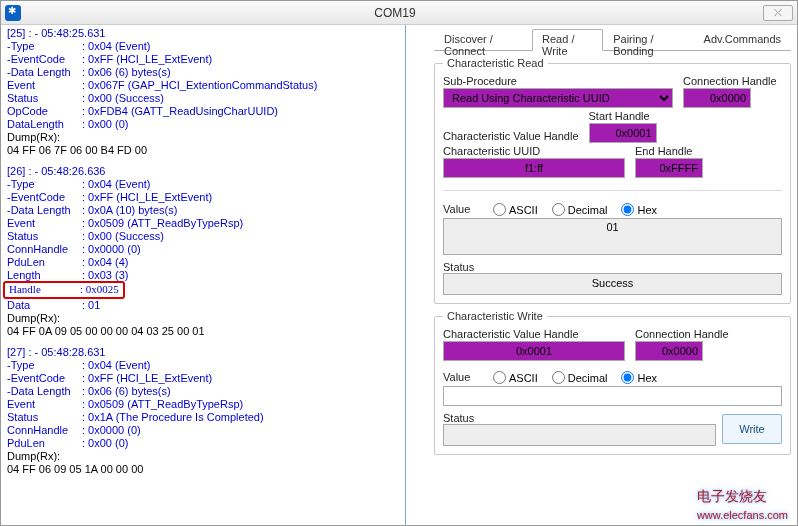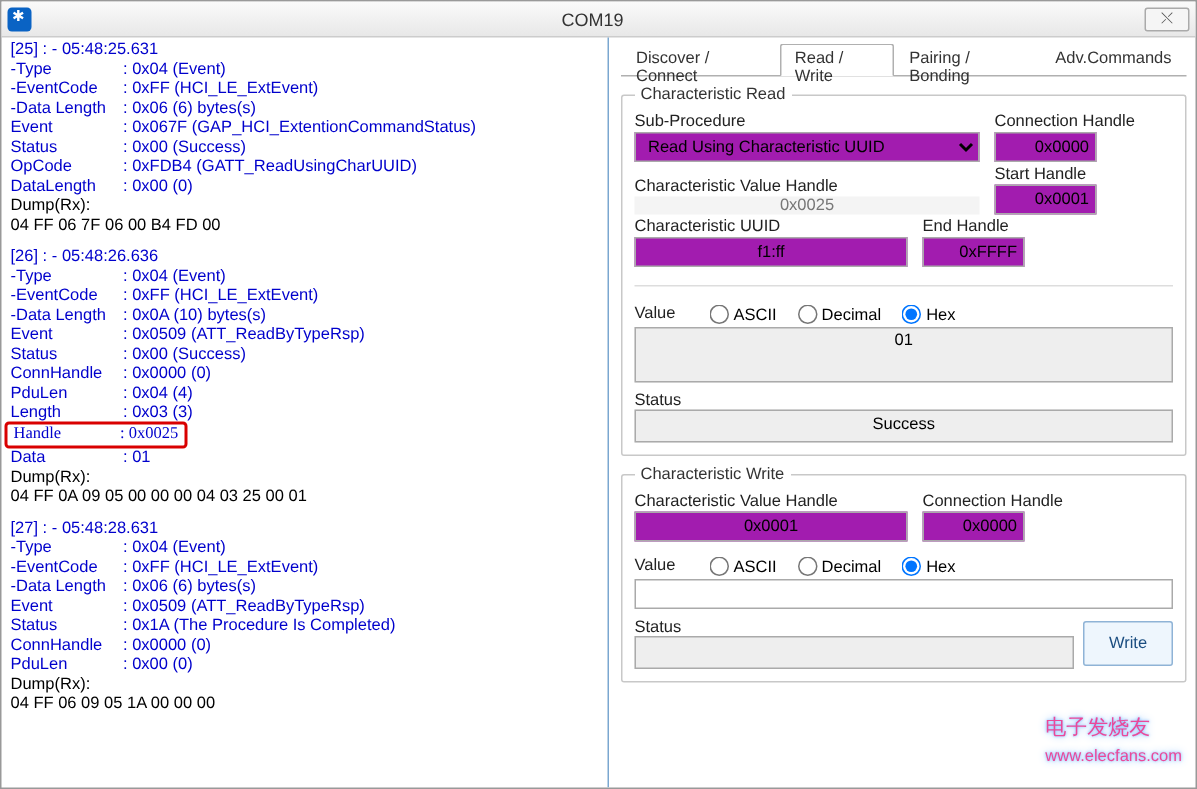--- a/index.html
+++ b/index.html
@@ -2,21 +2,21 @@
 <html><head>
 <meta charset="utf-8">
 <style>
   * { box-sizing: border-box; margin: 0; padding: 0; }
   body { font-family: "Segoe UI", Tahoma, sans-serif; font-size: 11px; background: #fff; width: 798px; height: 526px; overflow: hidden; border: 1px solid #999; }
   .titlebar { height: 24px; background: linear-gradient(#fafafa,#e8e8e8); border-bottom: 1px solid #ccc; display: flex; align-items: center; padding: 0 4px; }
   .titlebar .bticon { width: 16px; height: 16px; background: #0a63c4; border-radius: 3px; position: relative; margin-right: 6px; }
   .titlebar .bticon::before { content: "✱"; color: #fff; font-size: 10px; position: absolute; left: 3px; top: 0; }
   .titlebar .title { flex: 1; text-align: center; font-size: 12px; color: #333; }
   .titlebar .close { width: 30px; height: 16px; border: 1px solid #aaa; border-radius: 2px; text-align: center; font-size: 10px; line-height: 13px; color: #555; background: #f5f5f5; }
-  .main { display: flex; height: calc(100% - 24px); }
+  .main { display: flex; height: calc(100% - 24px); gap: 20px; }
   .leftpane { width: 405px; border-right: 1px solid #7ba7d0; overflow-y: scroll; padding: 2px 0 2px 6px; position: relative; }
   .rightpane { flex: 1; padding: 4px 6px 4px 8px; overflow: hidden; }
   .log { font-size: 11px; line-height: 13px; white-space: nowrap; }
   .hdr { color: #0000cc; }
   .row { display: flex; color: #0000cc; }
   .lab { display: inline-block; width: 75px; color: #0000cc; }
   .val { color: #0000cc; }
   .dump { color: #000; }
   .highlight { border: 2px solid #d90000; border-radius: 3px; display: inline-block; padding: 0 4px 1px 4px; margin-left: -4px; margin-top: -1px; font-family: Liberation Serif, serif; }
   .tabs { display: flex; border-bottom: 1px solid #b0b0b0; height: 22px; }
@@ -32,21 +32,21 @@
   .inputsm { width: 68px; text-align: right; }
   .inputmed { width: 230px; text-align: center; color: #777; background: #f4f4f4; }
   .inputwide { width: 182px; text-align: center; }
   .radios { display: flex; gap: 14px; align-items: center; margin: 8px 0 2px 36px; }
   .radios label { display: flex; align-items: center; gap: 3px; cursor: pointer; }
   .valrow { display: flex; align-items: center; gap: 6px; }
   .valinput { flex: 1; height: 37px; background: #eee; border: 1px solid #aaa; text-align: center; padding-top: 2px; }
   .statusrow { display: flex; align-items: center; gap: 6px; margin-top: 6px; }
   .statusbox { flex: 1; height: 22px; background: #eee; border: 1px solid #aaa; text-align: center; padding-top: 3px; }
   .btn { width: 60px; height: 30px; border: 1px solid #8fb3d6; background: #eef6fd; border-radius: 2px; cursor: pointer; font: inherit; color: #1a4d80; }
-  .wm { position: fixed; right: 10px; bottom: 16px; color: #ec4899; text-shadow: 0 0 6px #8cbfff, 0 0 2px #6bb0ff; font-size: 14px; pointer-events: none; margin-top: 22px; }
+  .wm { position: fixed; right: 10px; bottom: 4px; color: #b91c1c; text-shadow: 0 0 6px #8cbfff, 0 0 2px #6bb0ff; font-size: 14px; pointer-events: none; margin-top: 22px; }
   .leftpane::-webkit-scrollbar { width: 16px; }
   .leftpane::-webkit-scrollbar-track { background: #f0f0f0; }
   .leftpane::-webkit-scrollbar-thumb { background: #c6c6c6; border: 1px solid #a8a8a8; }
 </style>
 </head>
 <body>
 
 <div class="titlebar">
   <div class="bticon"></div>
   <div class="title">COM19</div>
@@ -183,21 +183,20 @@
           </select>
         </div>
         <div class="col">
           <span class="flab">Connection Handle</span>
           <input type="text" class="inputsm" value="0x0000" style="">
         </div>
       </div>
       <div class="formrow">
         <div class="col">
           <span class="flab">Characteristic Value Handle</span>
-          <div class="inputmed">0x0025</div>
         </div>
         <div class="col">
           <span class="flab">Start Handle</span>
           <input type="text" class="inputsm" value="0x0001" style="">
         </div>
       </div>
       <div class="formrow">
         <div class="col">
           <span class="flab">Characteristic UUID</span>
           <input type="text" class="inputwide" style="text-align: center;" value="f1:ff">

